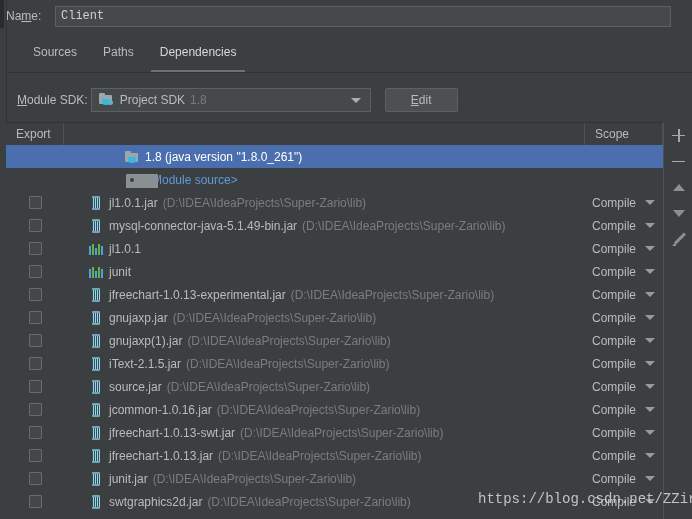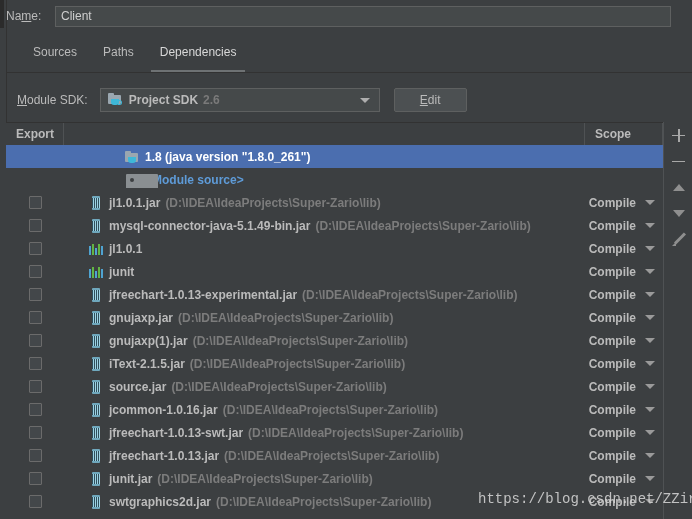--- a/index.html
+++ b/index.html
@@ -49,21 +49,21 @@
   }
   .name-label u { text-decoration: underline; }
   .name-field {
     margin-left: 2px;
     width: 616px;
     height: 21px;
     box-sizing: border-box;
     background: #45494a;
     border: 1px solid #5e6060;
     color: #cfcfcf;
-    font-family: Liberation Sans, sans-serif;
+    font-family: Liberation Mono, monospace;
     font-size: 12px;
     padding: 0 5px;
     line-height: 19px;
     outline: none;
   }
 
   
   .tabs {
     position: absolute;
     left: 6px; top: 46px;
@@ -105,31 +105,30 @@
     align-items: center;
   }
   .sdk-label {
     margin-left: 17px;
     font-size: 12px;
     color: #bbbbbb;
     white-space: nowrap;
   }
   .sdk-label u { text-decoration: underline; }
   .sdk-combo {
-    margin-left: 12px;
+    margin-left: 3px;
     width: 280px;
     height: 24px;
     box-sizing: border-box;
     background: #45494a;
     border: 1px solid #5e6060;
     display: flex;
     align-items: center;
     position: relative;
     cursor: default;
-    font-weight: bold;
   }
   .sdk-icon {
     margin-left: 6px;
     width: 16px; height: 16px;
     position: relative;
     flex: none;
   }
   .sdk-icon .fold {
     position: absolute;
     left: 1px; top: 3px;
@@ -194,21 +193,20 @@
     padding: 0;
   }
   .edit-btn u { text-decoration: underline; }
 
   
   .table-wrap {
     position: absolute;
     left: 6px; top: 122px;
     width: 686px; height: 397px;
     border-top: 1px solid #323232;
-    font-weight: bold;
   }
   .thead {
     position: absolute;
     left: 0; top: 0;
     width: 686px; height: 22px;
     background: #3c3f41;
     border-bottom: 1px solid #4f5254;
     display: flex;
     align-items: center;
   }
@@ -498,21 +496,21 @@
   <div class="sdk-label">
     <u>M</u><span>odule SDK:</span>
   </div>
   <div class="sdk-combo">
     <span class="sdk-icon">
       <span class="fold-tab"></span>
         <span class="fold"></span>
         <span class="cup"></span>
     </span>
     <span class="sdk-text">Project SDK</span>
-    <span class="sdk-version">2.6</span>
+    <span class="sdk-version">1.8</span>
     <span class="sdk-arrow"></span>
   </div>
   <button class="edit-btn"><u>E</u><span>dit</span></button>
 </div>
 
 <div class="table-wrap">
   <div class="thead">
     <div class="th th-export">Export</div>
     <div class="th th-mid"></div>
     <div class="th th-scope">Scope</div>

